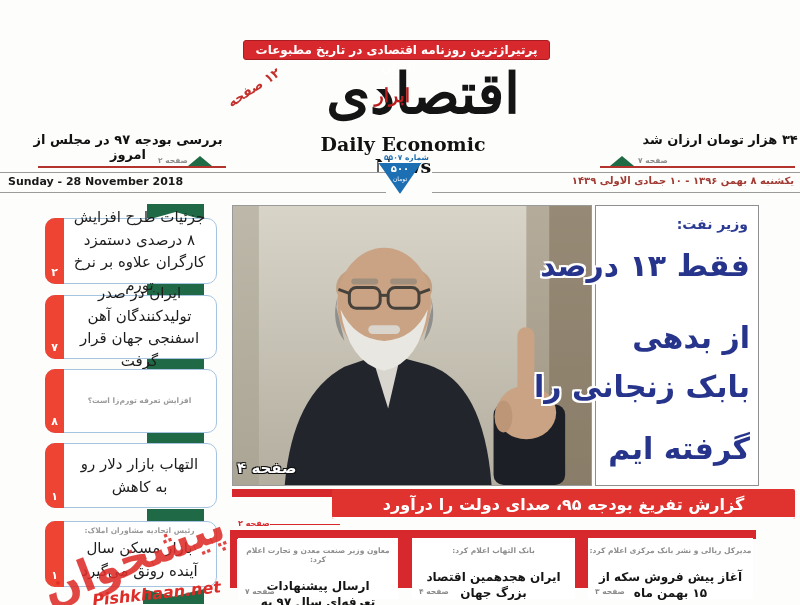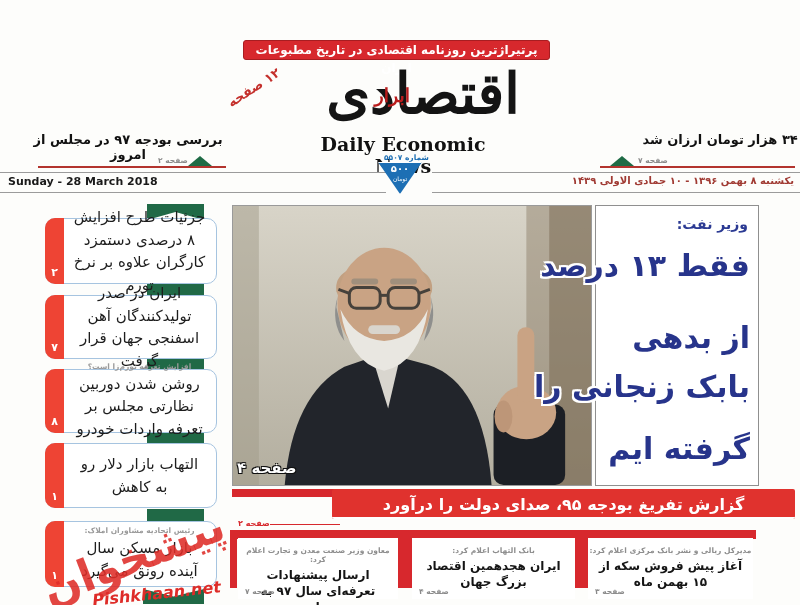--- a/index.html
+++ b/index.html
@@ -90,21 +90,21 @@
     display:flex; align-items:center; justify-content:center;
     box-shadow:inset 0 -6px 0 -4px #ffffff; border-radius:2px; }
   .strip-page-note { position:absolute; left:238px; top:519px; font-size:8px; font-weight:bold; color:#d7282d; }
   .strip-page-line { position:absolute; left:270px; top:524px; width:70px; height:1px; background:#d7282d; }
 
   
   .bottom-row { position:absolute; left:230px; top:530px; width:526px; height:72px; }
   .br-red { position:absolute; background:#d7282d; }
   .b-box { position:absolute; top:8px; height:61px; background:#fff; z-index:2;
     text-align:center; padding-top:8px; }
-  .b-kicker { font-size:7.5px; color:#8e8e8e; font-weight:bold; margin-bottom:3px; }
+  .b-kicker { font-size:7.5px; color:#8e8e8e; font-weight:bold; margin-bottom:14px; }
   .b-title { font-size:12px; font-weight:bold; color:#151515; line-height:1.35; padding:0 6px; }
   .b-page { position:absolute; left:7px; bottom:3px; font-size:7.5px; color:#8a8a8a; font-weight:bold; }
 
   
   .wm-fa { position:absolute; left:58px; top:528px; width:170px; text-align:center; z-index:50;
     font-size:44px; font-weight:bold; color:rgba(222,44,40,0.88); transform:rotate(-21deg); }
   .wm-en { position:absolute; left:92px; top:584px; z-index:50;
     font-size:16px; font-weight:bold; font-style:italic; color:#de2c28; transform:rotate(-6deg); }
 </style>
 </head>
@@ -130,42 +130,41 @@
 
   <div class="teaser-title teaser-right-title fa">سکه ۳۴ هزار تومان ارزان شد</div>
   <span class="tri-up" style="left:610px; top:156px;"></span>
   <span class="page-note fa" style="left:638px; top:156px;">صفحه ۷</span>
   <div class="red-rule" style="left:600px; top:166px; width:195px;"></div>
 
   <div class="band-line" style="left:0; top:172px; width:386px;"></div>
   <div class="band-line" style="left:432px; top:172px; width:368px;"></div>
   <div class="band-line" style="left:0; top:192px; width:386px;"></div>
   <div class="band-line" style="left:432px; top:192px; width:368px;"></div>
-  <div class="date-en en">Sunday - 28 March 2018</div>
+  <div class="date-en en">Sunday - 28 November 2018</div>
   <div class="date-fa fa">یکشنبه ۸ بهمن ۱۳۹۶ - ۱۰ جمادی الاولی ۱۴۳۹</div>
 
   <div class="ribbon notch-down" style="left:147px; top:204px; width:57px; height:16px;"></div>
   <div class="ribbon" style="left:147px; top:283px; width:57px; height:14px;"></div>
   <div class="ribbon" style="left:147px; top:358px; width:57px; height:13px;"></div>
   <div class="ribbon" style="left:147px; top:432px; width:57px; height:13px;"></div>
   <div class="ribbon" style="left:147px; top:509px; width:57px; height:14px;"></div>
   <div class="ribbon notch-down" style="left:143px; top:589px; width:61px; height:15px; transform:scaleY(-1);"></div>
 
   <div class="side-box" style="top:218px; height:66px;">
     <div class="side-tab">۲</div>
     <div class="side-title fa">جزئیات طرح افزایش ۸ درصدی دستمزد کارگران علاوه بر نرخ تورم</div>
   </div>
   <div class="side-box" style="top:295px; height:64px;">
     <div class="side-tab">۷</div>
     <div class="side-title fa">ایران در صدر تولیدکنندگان آهن اسفنجی جهان قرار گرفت</div>
   </div>
   <div class="side-box" style="top:369px; height:64px;">
     <div class="side-tab">۸</div>
     <div class="side-kicker fa">افزایش تعرفه تورم‌زا است؟</div>
-    <div class="side-title fa">روشن شدن دوربین نظارتی مجلس بر تعرفه واردات خودرو</div>
   </div>
   <div class="side-box" style="top:443px; height:65px;">
     <div class="side-tab">۱</div>
     <div class="side-title fa">التهاب بازار دلار رو به کاهش</div>
   </div>
   <div class="side-box" style="top:521px; height:66px;">
     <div class="side-tab">۱</div>
     <div class="side-kicker fa">رئیس اتحادیه مشاوران املاک:</div>
     <div class="side-title fa">بازار مسکن سال آینده رونق می‌گیرد</div>
   </div>

